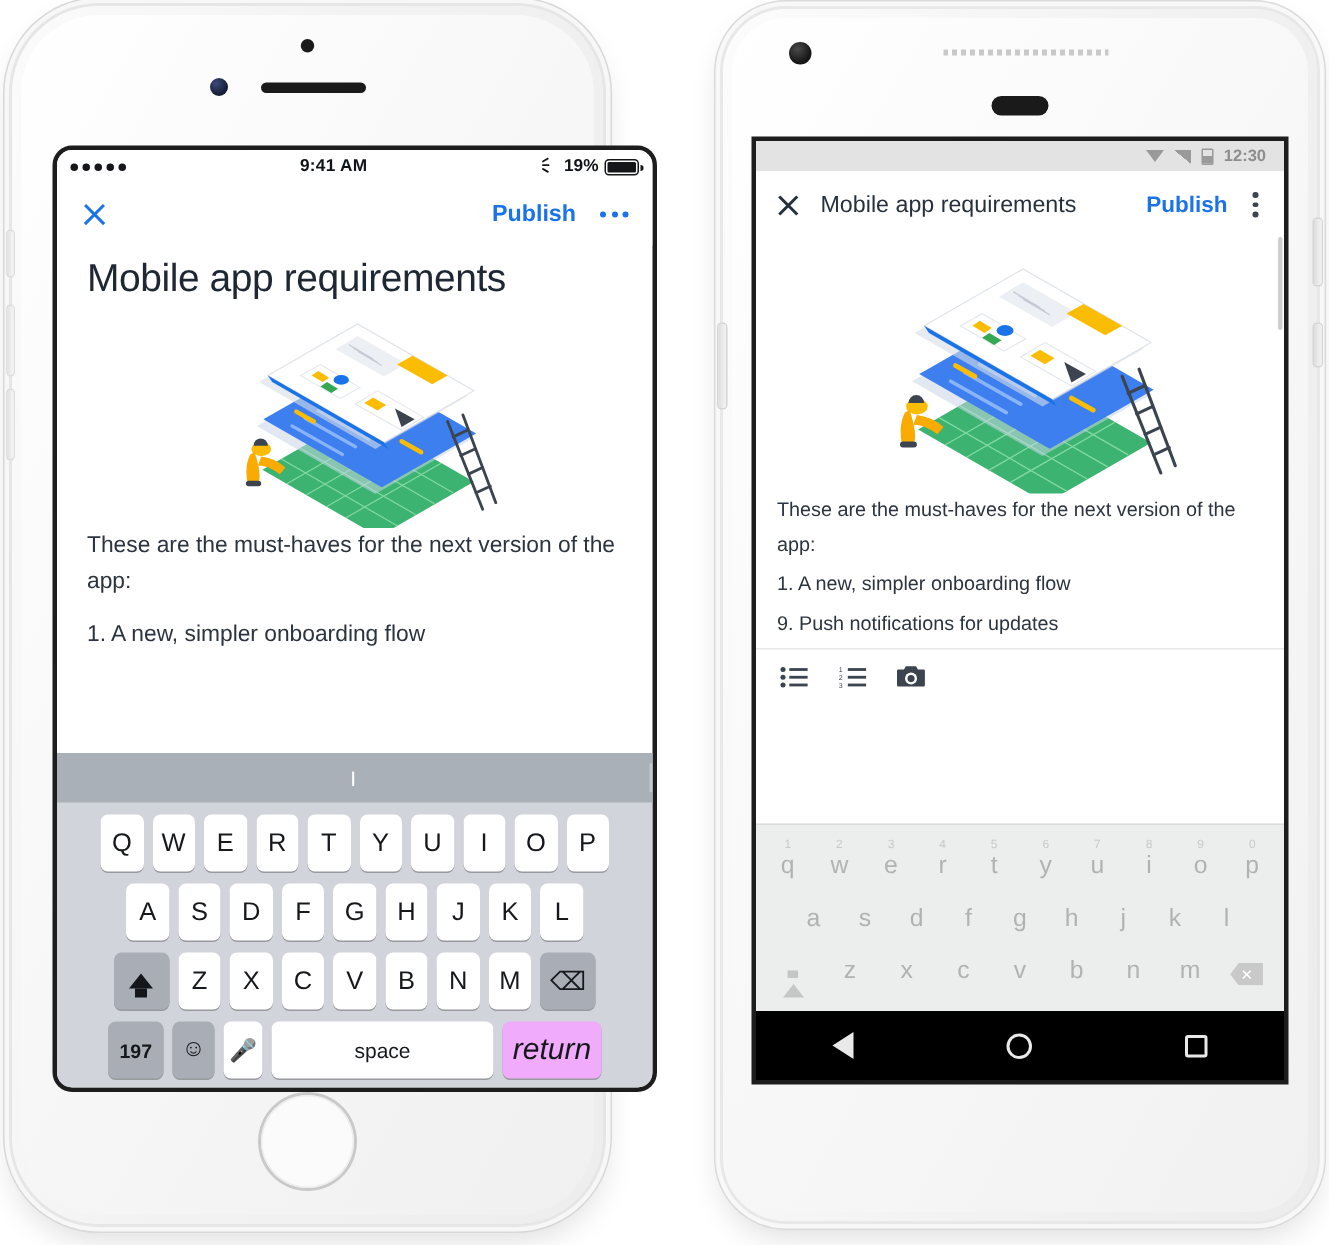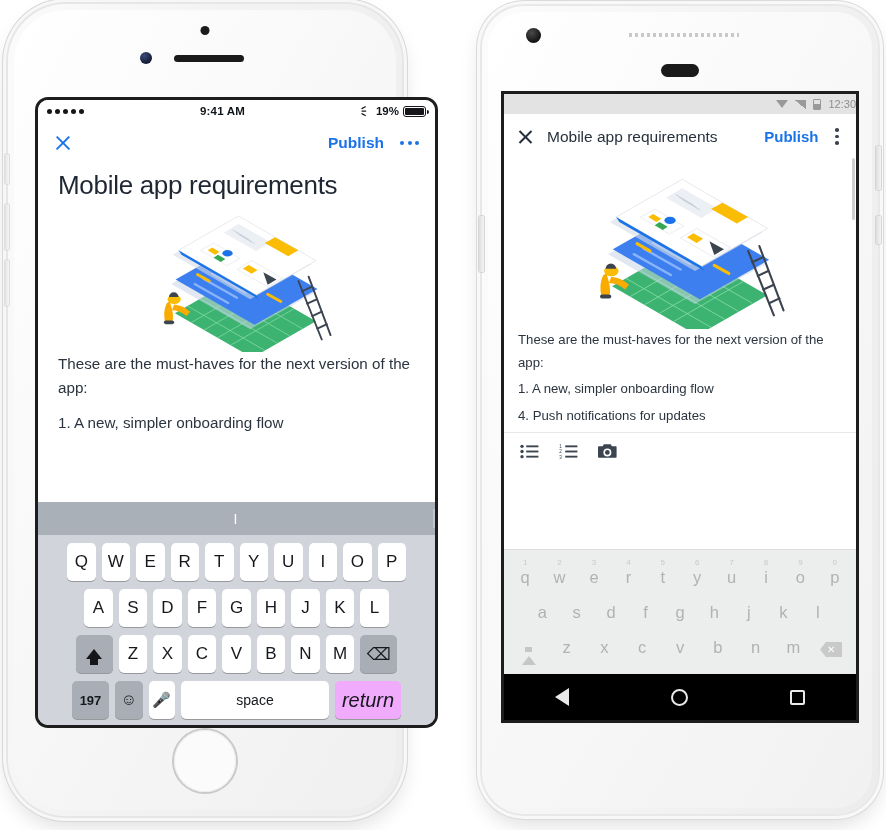--- a/index.html
+++ b/index.html
@@ -183,22 +183,22 @@
     border-bottom:10px solid #14161a; position:relative;
   }
   .shift-arrow::after{
     content:"";position:absolute;left:-4px;top:10px;width:8px;height:6px;background:#14161a;
   }
   .bksp-glyph { font-size:17px; color:#16181c; }
 
   
   #an-statusbar {
     height:20px; background:#e3e3e3; display:flex; align-items:center;
-    justify-content:flex-end; gap:7px; padding-right:0;
-    font-size:11px; color:#8e8e8e; font-weight:normal;
+    justify-content:flex-end; gap:7px; padding-right:12px;
+    font-size:11px; color:#8e8e8e; font-weight:bold;
   }
   .an-tri { width:0;height:0;border-left:6px solid transparent;border-right:6px solid transparent;border-top:8px solid #9a9a9a; }
   .an-sig { width:11px;height:9px; background:linear-gradient(to top right, transparent 48%, #9a9a9a 49%); }
   .an-batt { width:8px;height:11px;border:1.4px solid #9a9a9a;border-radius:1px;background:linear-gradient(to top,#9a9a9a 58%,transparent 58%); }
 
   #an-appbar {
     height:46px; display:flex; align-items:center; background:#fff;
     padding:0 13px; gap:13px;
     border-bottom:1px solid #fff;
   }
@@ -544,21 +544,21 @@
               <circle cx="43" cy="130" r="5.5" fill="#fbbc04"></circle>
               <path d="M37 130 a6.5 6.5 0 0 1 13 0 Z" fill="#3c4450"></path>
               <rect x="30" y="162" width="14" height="5" rx="2.5" fill="#3c4450"></rect>
             </g>
           </svg>
         </div>
 
         <div class="an-body">
           <p>These are the must-haves for the next version of the app:</p>
           <p>1. A new, simpler onboarding flow</p>
-          <p>4. Push notifications for updates</p>
+          <p>9. Push notifications for updates</p>
         </div>
       </div>
 
       <div id="an-toolbar">
         <svg class="tb-icon" width="19" height="15" viewBox="0 0 20 16">
           <circle cx="2" cy="2.5" r="1.8" fill="#3c4450"></circle>
             <rect x="6.5" y="1.5" width="13" height="2" fill="#3c4450"></rect>
           <circle cx="2" cy="8" r="1.8" fill="#3c4450"></circle>
             <rect x="6.5" y="7" width="13" height="2" fill="#3c4450"></rect>
           <circle cx="2" cy="13.5" r="1.8" fill="#3c4450"></circle>

